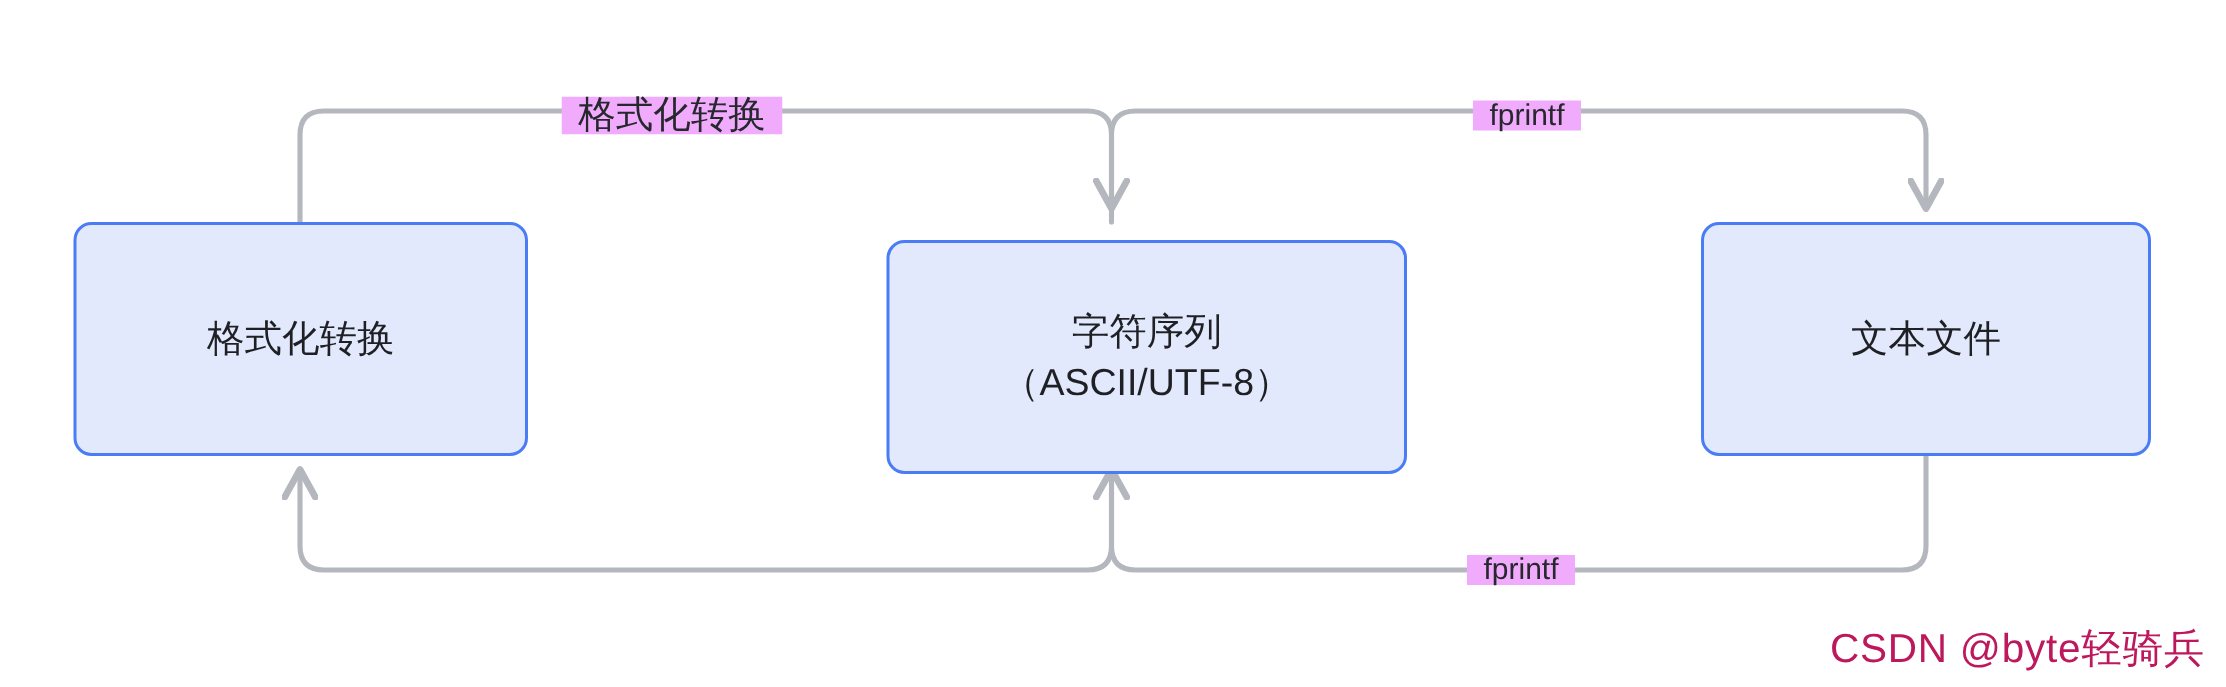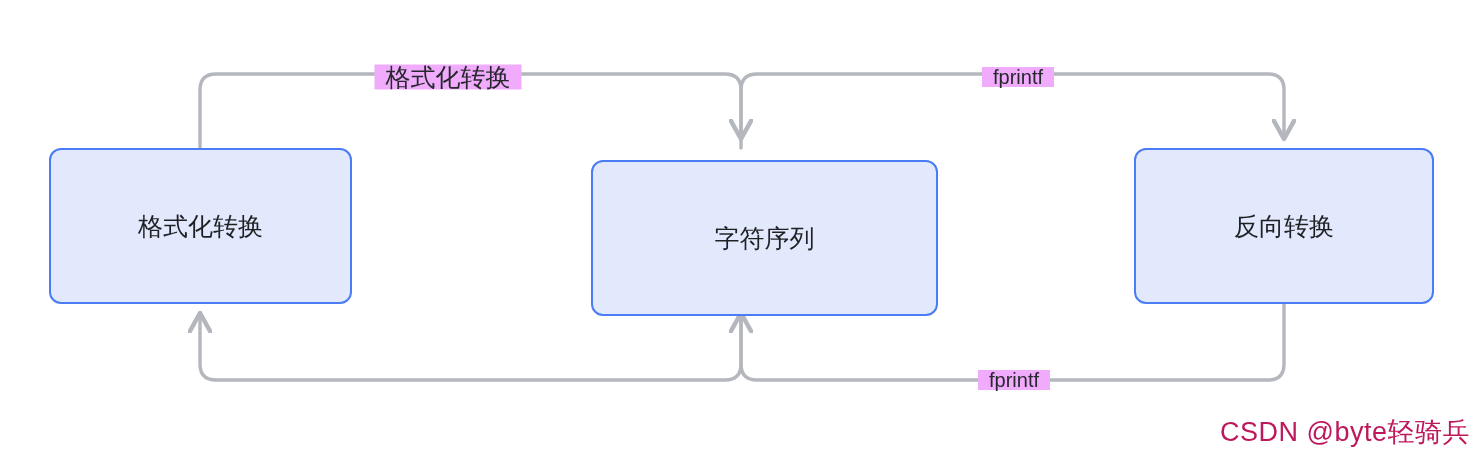--- a/index.html
+++ b/index.html
@@ -88,24 +88,25 @@
       <path d="M 1284 304 L 1284 364 Q 1284 380 1268 380 L 757 380 Q 741 380 741 364 L 741 314" marker-end="url(#arrow-head)"></path>
     </g>
   </svg>
 
   <div class="node-box" style="left:49px; top:148px; width:303px; height:156px;">
     <div class="node-line">格式化转换</div>
   </div>
 
   <div class="node-box" style="left:591px; top:160px; width:347px; height:156px;">
     <div class="node-line">字符序列</div>
+    <div class="node-line">（ASCII/UTF-8）</div>
   </div>
 
   <div class="node-box" style="left:1134px; top:148px; width:300px; height:156px;">
-    <div class="node-line">反向转换</div>
+    <div class="node-line">文本文件</div>
   </div>
 
   <div class="edge-label" style="left:448px; top:77px;">格式化转换</div>
 
   <div class="edge-label latin" style="left:1018px; top:77px;">fprintf</div>
 
 
   <div class="edge-label latin" style="left:1014px; top:380px;">fprintf</div>
 
   <div id="watermark">CSDN @byte轻骑兵</div>

